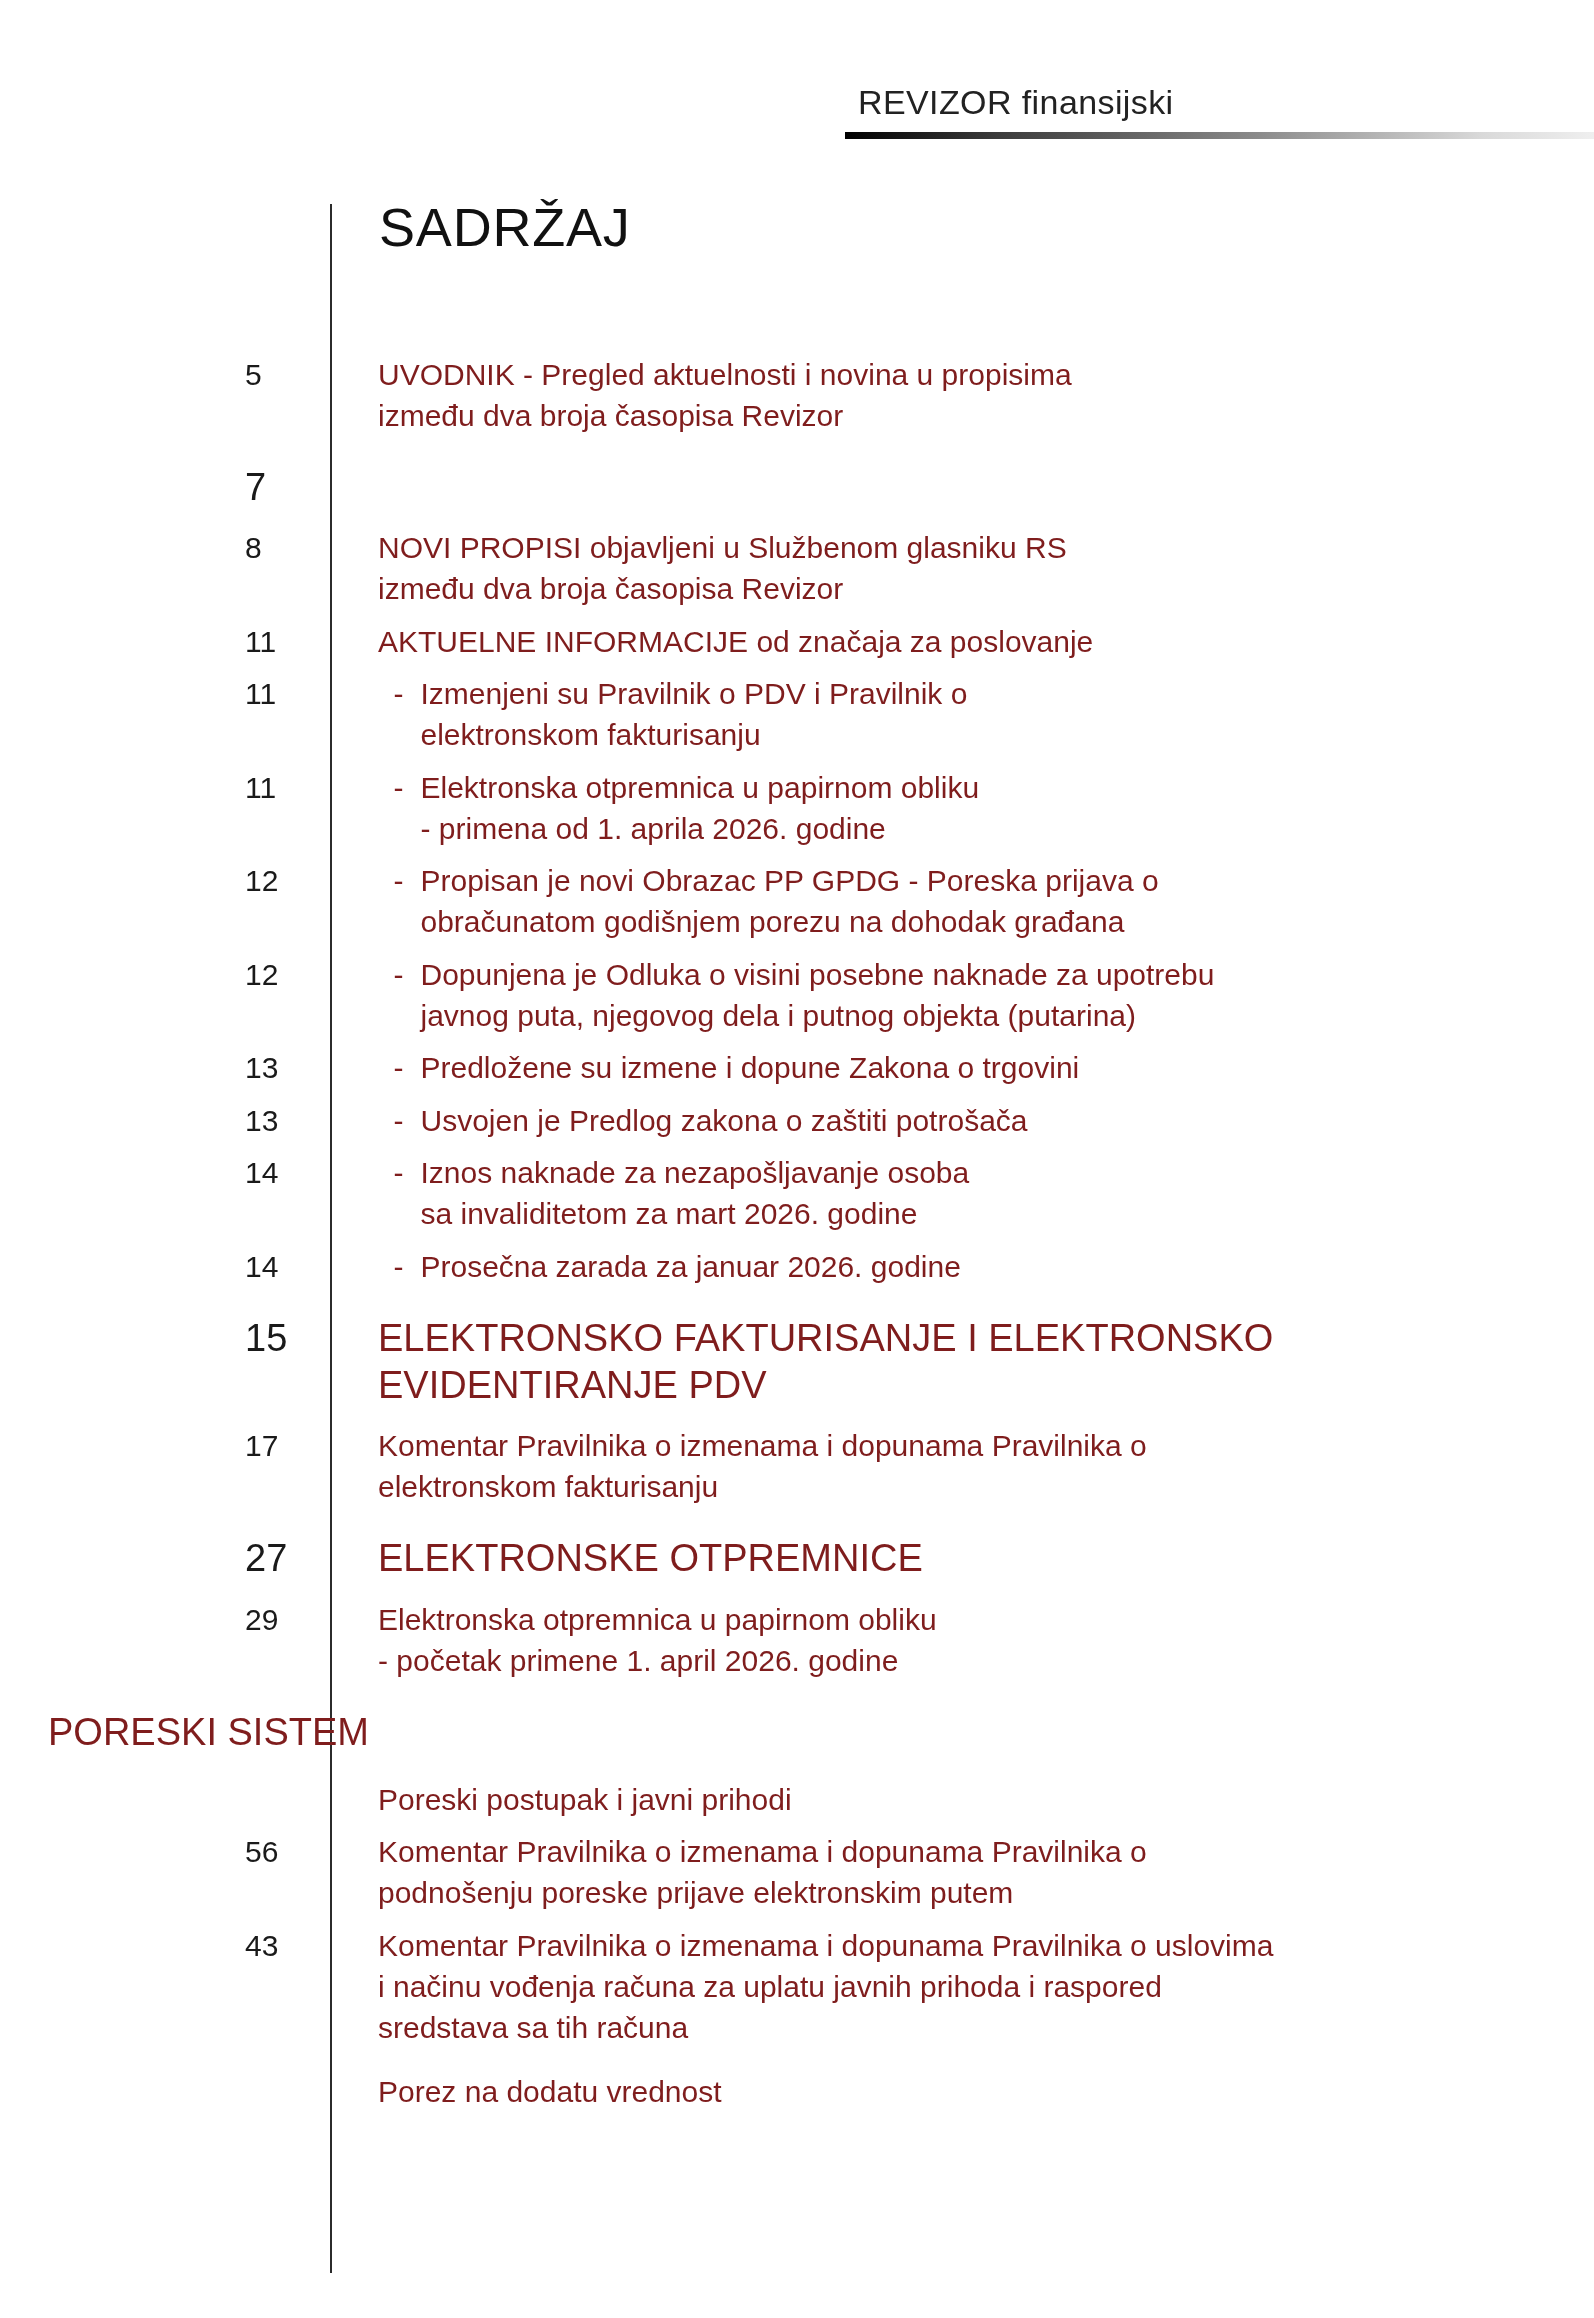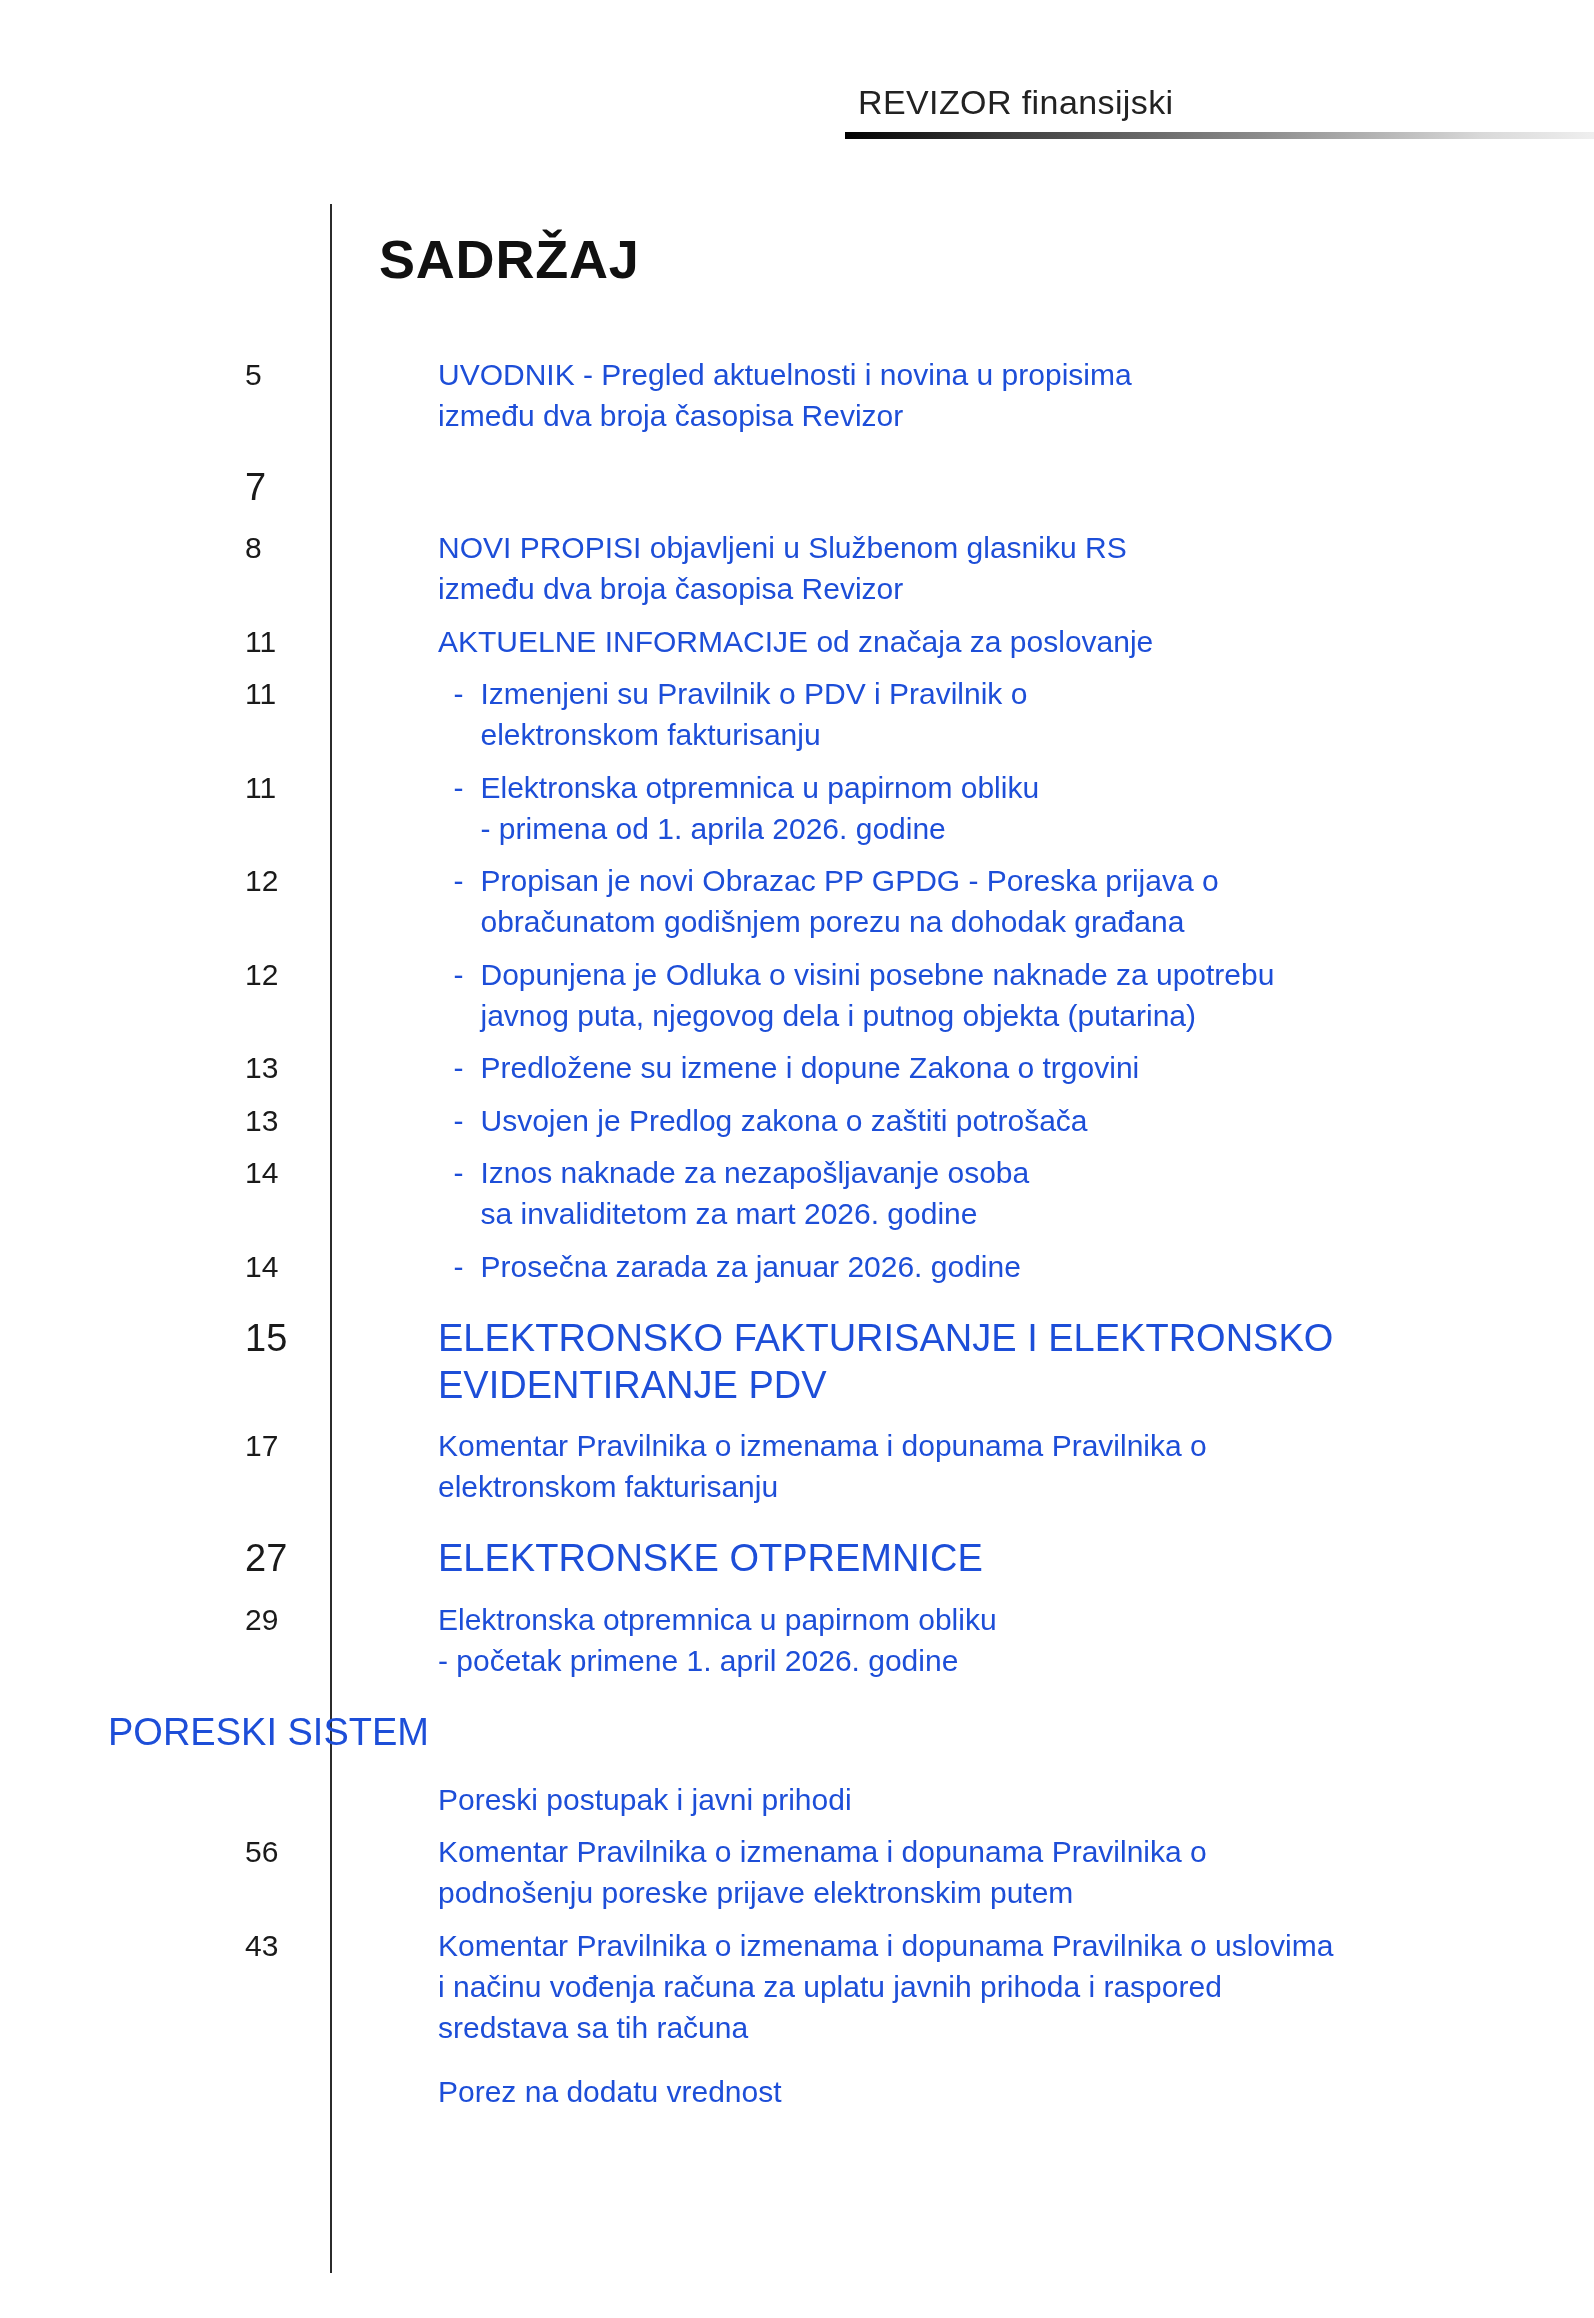--- a/index.html
+++ b/index.html
@@ -34,24 +34,23 @@
     background: linear-gradient(to right, #000000 0%, #3a3a3a 20%, #8a8a8a 55%, #d9d9d9 85%, #efefef 100%);
   }
 
   
   .page-title {
     position: absolute;
     left: 379px;
     top: 195px;
     font-size: 54px;
     line-height: 65px;
-    font-weight: 700;
+    font-weight: 400;
     letter-spacing: 0.8px;
     color: #111111;
-    margin-top: 32px;
   }
 
   
   .vrule {
     position: absolute;
     left: 330px;
     top: 204px;
     width: 1.6px;
     height: 2069px;
     background: #2b2b2b;
@@ -71,26 +70,25 @@
     flex: 0 0 330px;
     width: 330px;
     padding-left: 245px;
     font-size: 30px;
     line-height: 41px;
     color: #1a1a1a;
   }
   .text {
     box-sizing: border-box;
     flex: 1;
-    padding-left: 60px;
+    padding-left: 48px;
     font-size: 30px;
     line-height: 41px;
     display: flex;
-    color: #1d4ed8;
-    margin-left: 48px;
+    color: #7f1d1d;
   }
   .text .entry-text { white-space: pre-line; }
   .dash {
     flex: 0 0 auto;
     display: inline-block;
     margin-left: 15.5px;
     width: 27px;
   }
   .row.section { margin-top: 28px; margin-bottom: 16.4px; }
   .row.section .num, .row.section .text { font-size: 38px; line-height: 47px; }

